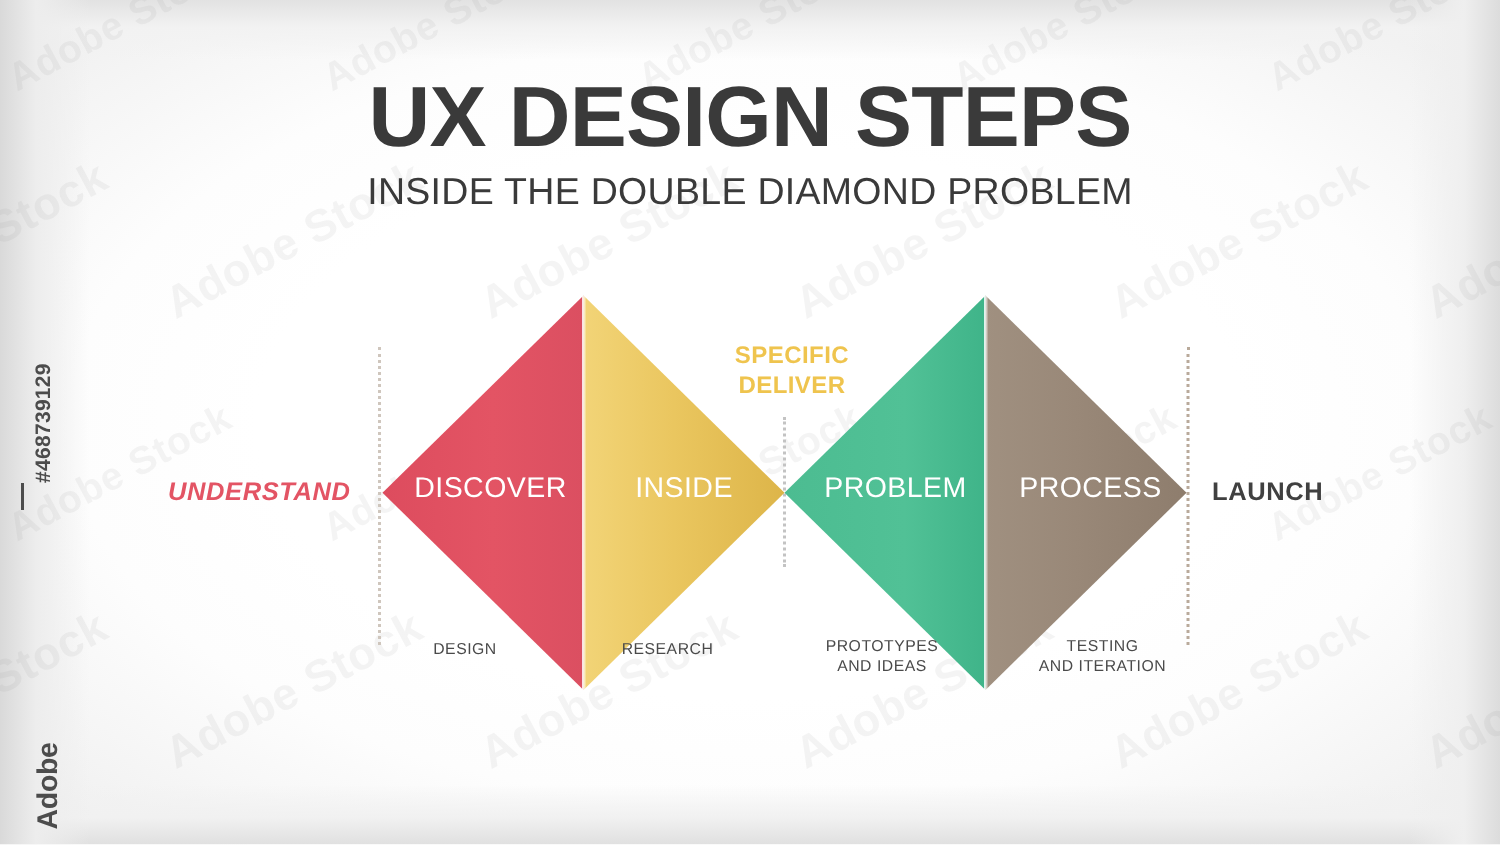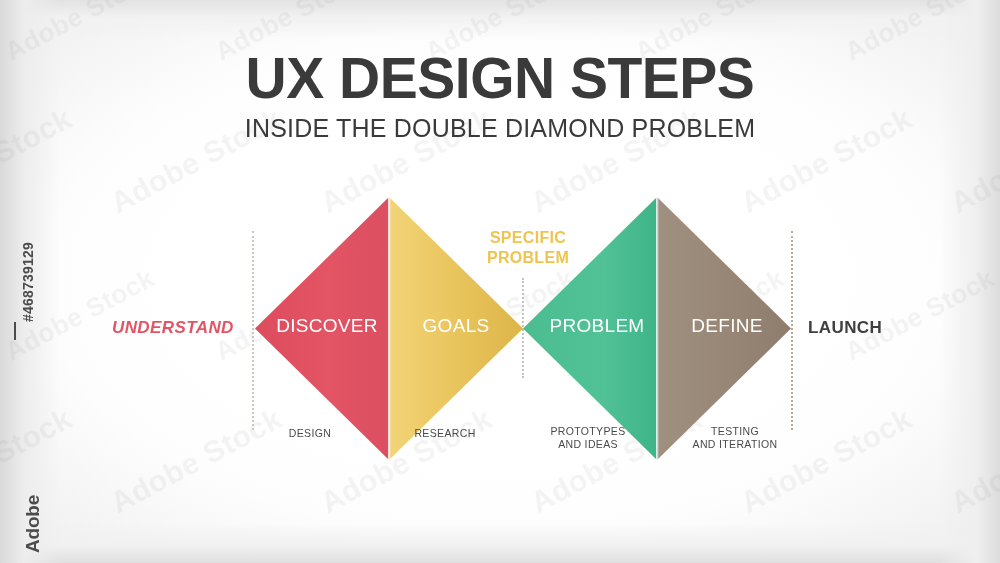--- a/index.html
+++ b/index.html
@@ -316,26 +316,26 @@
             <stop offset="100%" stop-color="#8E7D6D"></stop>
           </linearGradient>
         </defs>
         <polygon points="0,0 134,131.5 0,263" fill="url(#gDeliver)"></polygon>
       </svg>
     </div>
     <div class="seam"></div>
   </div>
 
   <div class="step-label lbl-discover">DISCOVER</div>
-  <div class="step-label lbl-define">GOALS</div>
+  <div class="step-label lbl-define">INSIDE</div>
   <div class="step-label lbl-ideate">PROBLEM</div>
-  <div class="step-label lbl-deliver">DEFINE</div>
+  <div class="step-label lbl-deliver">PROCESS</div>
 
   <div class="specific">SPECIFIC
-PROBLEM</div>
+DELIVER</div>
 
   <div class="caption cap-goals">DESIGN</div>
   <div class="caption cap-research">RESEARCH</div>
   <div class="caption cap-prototypes">PROTOTYPES
 AND IDEAS</div>
   <div class="caption cap-testing">TESTING
 AND ITERATION</div>
 
   <div class="stock-id-bar"></div>
   <div class="stock-id">#468739129</div>

